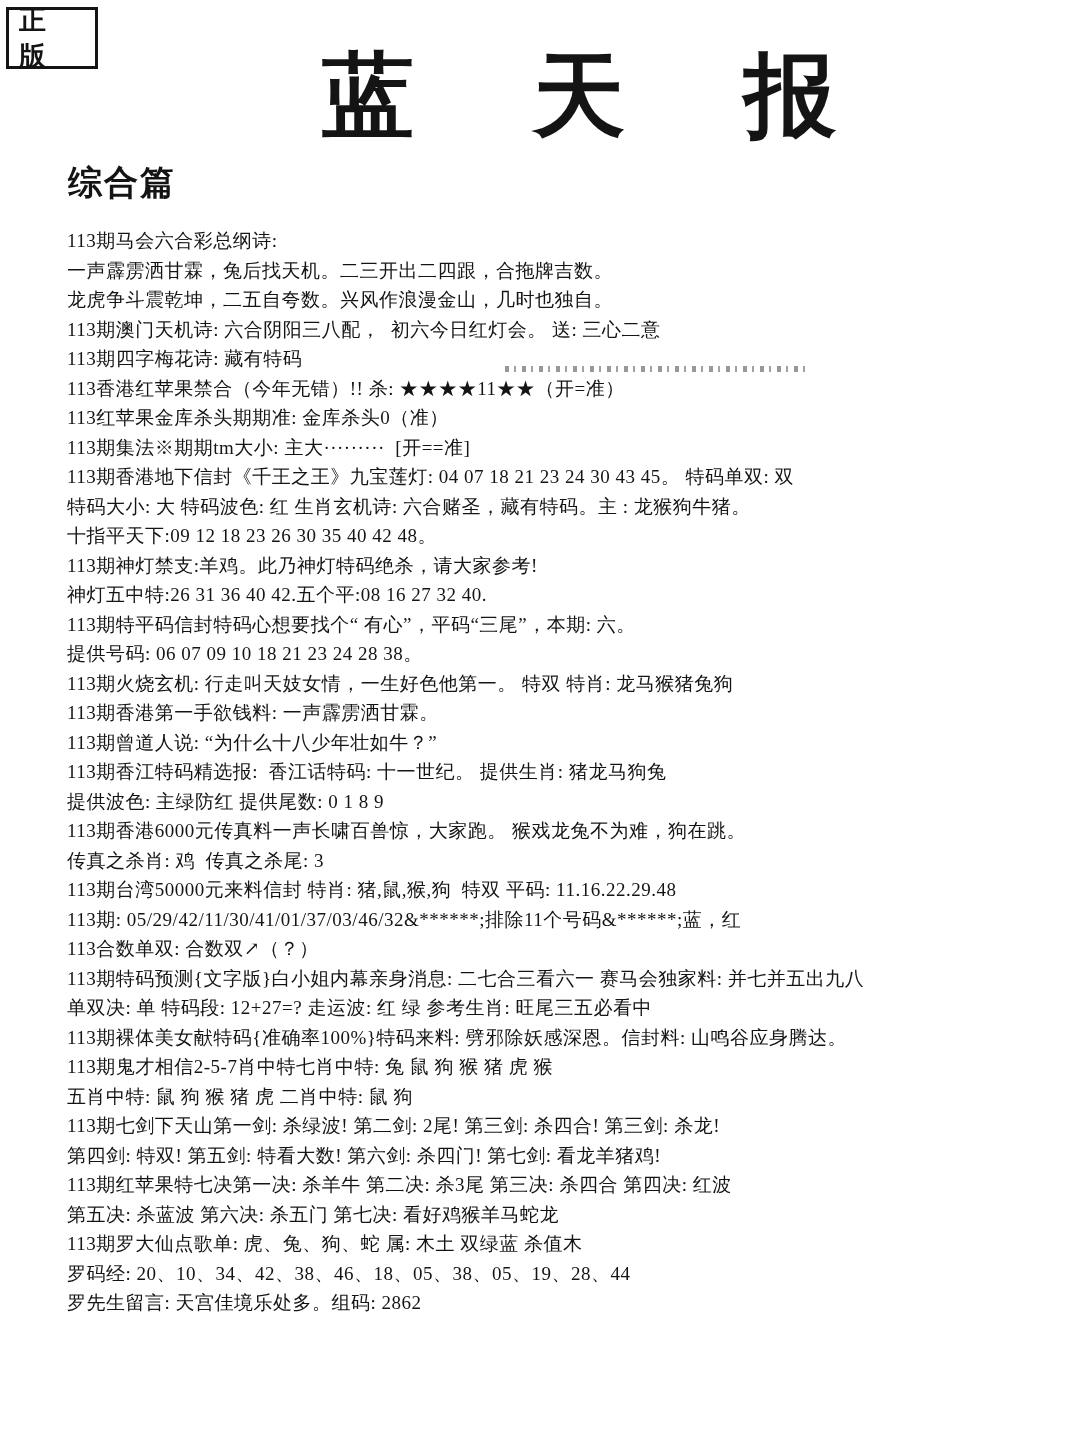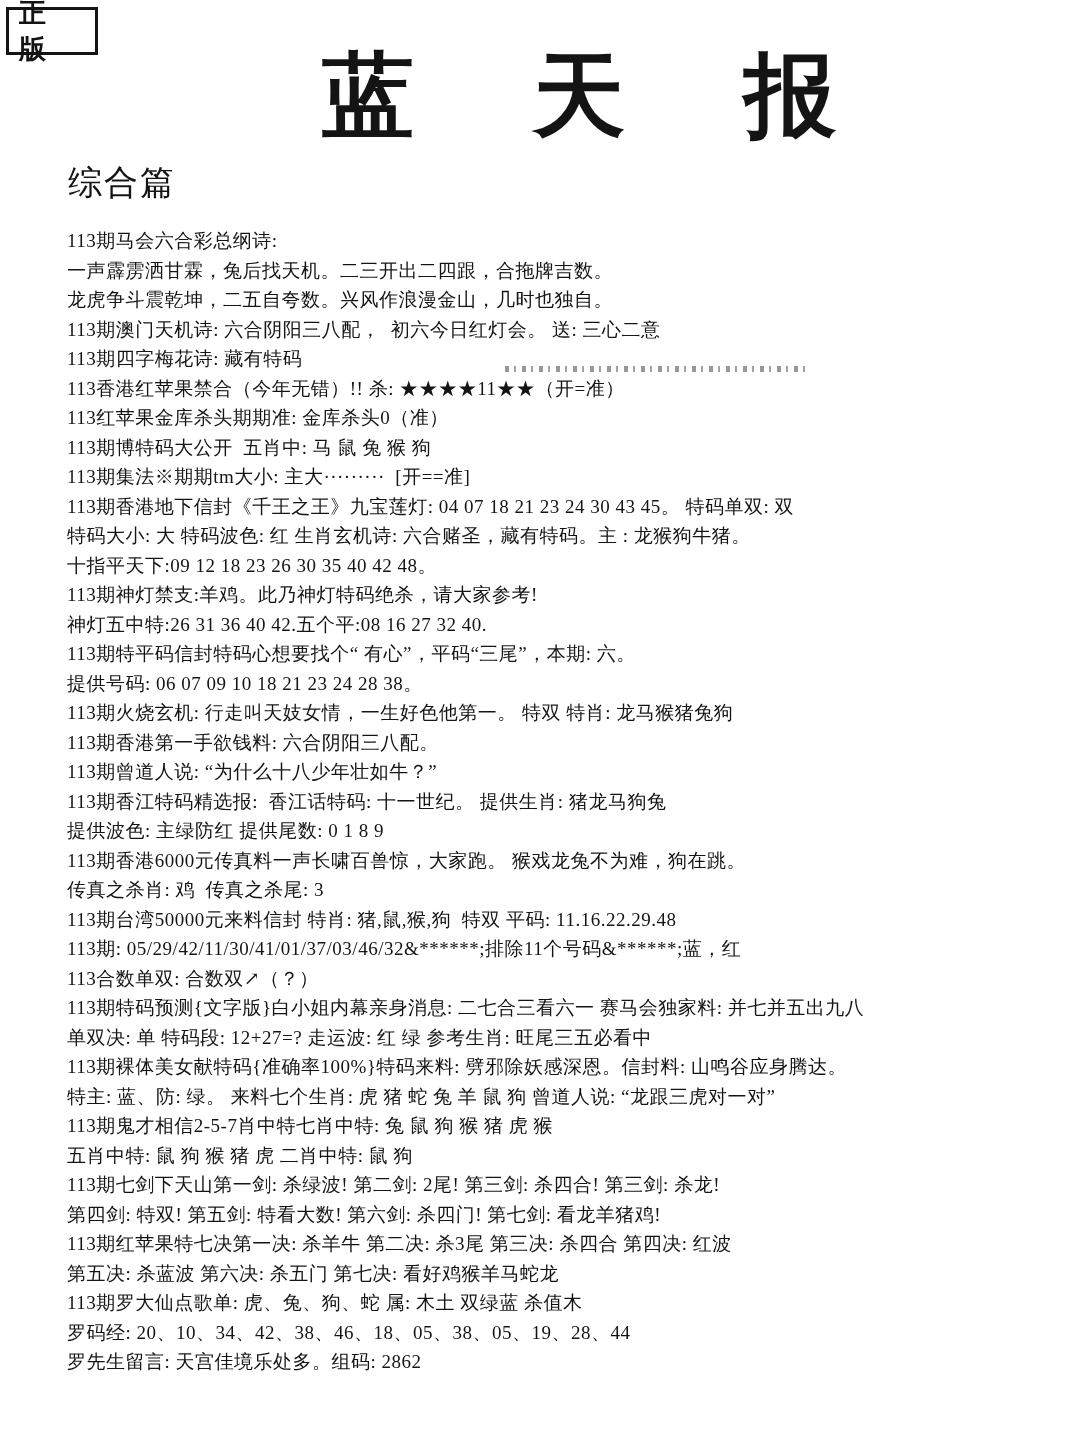--- a/index.html
+++ b/index.html
@@ -14,21 +14,21 @@
     background: #ffffff;
     color: #141414;
     font-family: "Liberation Serif", "DejaVu Serif", serif;
     overflow: hidden;
   }
   .badge {
     position: absolute;
     left: 6px;
     top: 7px;
     width: 92px;
-    height: 48px;
+    height: 62px;
     border: 3px solid #141414;
     display: flex;
     align-items: center;
     justify-content: center;
     font-size: 27px;
     font-weight: bold;
     letter-spacing: 10px;
     padding-left: 10px; 
     box-sizing: border-box;
   }
@@ -42,21 +42,21 @@
     letter-spacing: 48px;
     white-space: pre;
     line-height: 1.05;
   }
   .section {
     position: absolute;
     left: 68px;
     top: 160px;
     margin: 0;
     font-size: 34px;
-    font-weight: normal;
+    font-weight: bold;
     letter-spacing: 2px;
   }
   .faint-strip {
     position: absolute;
     left: 505px;
     top: 366px;
     width: 305px;
     height: 6px;
     opacity: 0.55;
     background: repeating-linear-gradient(
@@ -94,43 +94,41 @@
   <div class="faint-strip"></div>
 
   <div class="content" id="content">
       <div class="line">113期马会六合彩总纲诗:</div>
       <div class="line">一声霹雳洒甘霖，兔后找天机。二三开出二四跟，合拖牌吉数。</div>
       <div class="line">龙虎争斗震乾坤，二五自夸数。兴风作浪漫金山，几时也独自。</div>
       <div class="line">113期澳门天机诗: 六合阴阳三八配，  初六今日红灯会。 送: 三心二意</div>
       <div class="line">113期四字梅花诗: 藏有特码</div>
       <div class="line">113香港红苹果禁合（今年无错）!! 杀: ★★★★11★★（开=准）</div>
       <div class="line">113红苹果金库杀头期期准: 金库杀头0（准）</div>
-      <div class="line">113期博特码大公开  五肖中: 马 鼠 兔 猴 狗</div>
       <div class="line">113期集法※期期tm大小: 主大·········  [开==准]</div>
       <div class="line">113期香港地下信封《千王之王》九宝莲灯: 04 07 18 21 23 24 30 43 45。 特码单双: 双</div>
       <div class="line">特码大小: 大 特码波色: 红 生肖玄机诗: 六合赌圣，藏有特码。主 : 龙猴狗牛猪。</div>
       <div class="line">十指平天下:09 12 18 23 26 30 35 40 42 48。</div>
       <div class="line">113期神灯禁支:羊鸡。此乃神灯特码绝杀，请大家参考!</div>
       <div class="line">神灯五中特:26 31 36 40 42.五个平:08 16 27 32 40.</div>
       <div class="line">113期特平码信封特码心想要找个“ 有心”，平码“三尾”，本期: 六。</div>
       <div class="line">提供号码: 06 07 09 10 18 21 23 24 28 38。</div>
       <div class="line">113期火烧玄机: 行走叫天妓女情，一生好色他第一。 特双 特肖: 龙马猴猪兔狗</div>
-      <div class="line">113期香港第一手欲钱料: 六合阴阳三八配。</div>
+      <div class="line">113期香港第一手欲钱料: 一声霹雳洒甘霖。</div>
       <div class="line">113期曾道人说: “为什么十八少年壮如牛？”</div>
       <div class="line">113期香江特码精选报:  香江话特码: 十一世纪。 提供生肖: 猪龙马狗兔</div>
       <div class="line">提供波色: 主绿防红 提供尾数: 0 1 8 9</div>
       <div class="line">113期香港6000元传真料一声长啸百兽惊，大家跑。 猴戏龙兔不为难，狗在跳。</div>
       <div class="line">传真之杀肖: 鸡  传真之杀尾: 3</div>
       <div class="line">113期台湾50000元来料信封 特肖: 猪,鼠,猴,狗  特双 平码: 11.16.22.29.48</div>
       <div class="line">113期: 05/29/42/11/30/41/01/37/03/46/32&amp;******;排除11个号码&amp;******;蓝，红</div>
       <div class="line">113合数单双: 合数双↗（？）</div>
       <div class="line">113期特码预测{文字版}白小姐内幕亲身消息: 二七合三看六一 赛马会独家料: 并七并五出九八</div>
       <div class="line">单双决: 单 特码段: 12+27=? 走运波: 红 绿 参考生肖: 旺尾三五必看中</div>
       <div class="line">113期裸体美女献特码{准确率100%}特码来料: 劈邪除妖感深恩。信封料: 山鸣谷应身腾达。</div>
-      <div class="line">特主: 蓝、防: 绿。 来料七个生肖: 虎 猪 蛇 兔 羊 鼠 狗 曾道人说: “龙跟三虎对一对”</div>
       <div class="line">113期鬼才相信2-5-7肖中特七肖中特: 兔 鼠 狗 猴 猪 虎 猴</div>
       <div class="line">五肖中特: 鼠 狗 猴 猪 虎 二肖中特: 鼠 狗</div>
       <div class="line">113期七剑下天山第一剑: 杀绿波! 第二剑: 2尾! 第三剑: 杀四合! 第三剑: 杀龙!</div>
       <div class="line">第四剑: 特双! 第五剑: 特看大数! 第六剑: 杀四门! 第七剑: 看龙羊猪鸡!</div>
       <div class="line">113期红苹果特七决第一决: 杀羊牛 第二决: 杀3尾 第三决: 杀四合 第四决: 红波</div>
       <div class="line">第五决: 杀蓝波 第六决: 杀五门 第七决: 看好鸡猴羊马蛇龙</div>
       <div class="line">113期罗大仙点歌单: 虎、兔、狗、蛇 属: 木土 双绿蓝 杀值木</div>
       <div class="line">罗码经: 20、10、34、42、38、46、18、05、38、05、19、28、44</div>
       <div class="line">罗先生留言: 天宫佳境乐处多。组码: 2862</div>
     </div>

